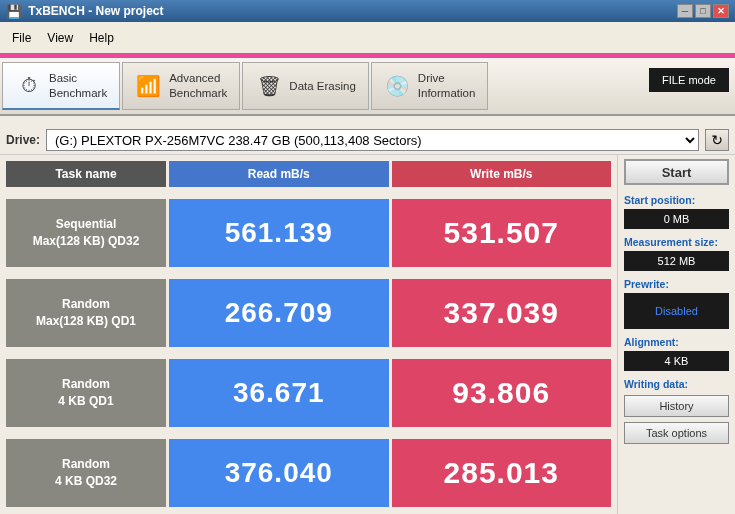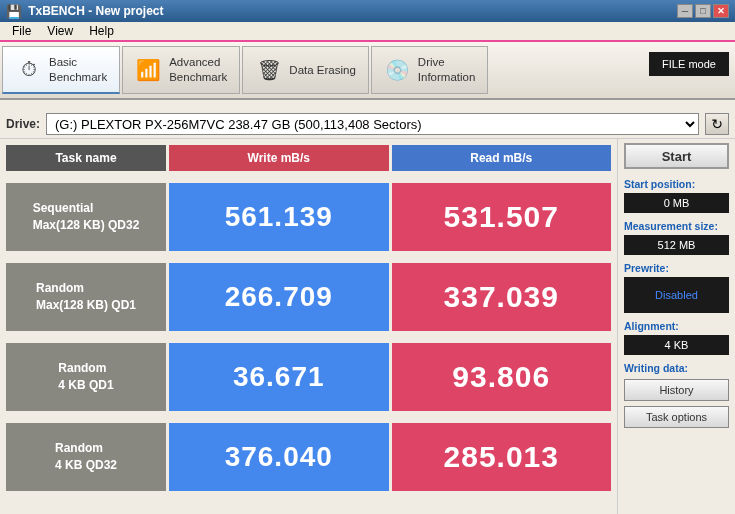--- a/index.html
+++ b/index.html
@@ -35,25 +35,25 @@
       display: flex; align-items: center; justify-content: center;
       cursor: pointer;
       color: #333;
       font-weight: bold;
     }
     .title-btn.close { background: #e05050; color: white; }
 
     
     .menu-bar {
       background: #f0ece0;
-      height: 20px;
+      height: 36px;
       display: flex;
       align-items: center;
       padding: 0 4px;
-      border-bottom: 2px solid #ec4899;
+      border-bottom: 5px solid #ec4899;
     }
     .menu-item {
       padding: 2px 8px;
       font-size: 12px;
       color: #000;
       cursor: pointer;
     }
 
     
     .toolbar {
@@ -127,21 +127,21 @@
     .bench-row {
       display: flex;
       gap: 3px;
       height: 68px;
     }
     .task-cell {
       flex: 0 0 160px;
       background: #888880;
       display: flex; align-items: center; justify-content: center;
       padding: 21px 8px;
-      text-align: left;
+      text-align: center;
       color: white;
       font-size: 12px;
       line-height: 1.4;
       font-weight: bold;
     }
     .read-cell {
       flex: 1;
       background: #4488ee;
       display: flex; align-items: center; justify-content: center;
       color: white;
@@ -267,22 +267,22 @@
   <span style="font-size:12px;font-weight:bold;color:#333;">Drive:</span>
   <select style="flex:1;height:22px;font-size:13px;background:white;border:1px solid #888;padding:1px 4px;"><option>(G:) PLEXTOR PX-256M7VC  238.47 GB (500,113,408 Sectors)</option></select>
   <div style="width:24px;height:22px;background:linear-gradient(to bottom,#f0ece4,#d0ccc4);border:1px solid #888;display:flex;align-items:center;justify-content:center;cursor:pointer;font-size:14px;">↻</div>
 </div>
 
 <div class="main-content">
   <div class="left-panel">
     <div class="bench-table">
       <div class="table-header">
         <div class="th task">Task name</div>
+        <div class="th read">Read mB/s</div>
         <div class="th write">Write mB/s</div>
-        <div class="th read">Read mB/s</div>
       </div>
 
       <div class="bench-row">
         <div class="task-cell">Sequential<br>Max(128 KB) QD32</div>
         <div class="read-cell">561.139</div>
         <div class="write-cell">531.507</div>
       </div>
 
       <div class="bench-row">
         <div class="task-cell">Random<br>Max(128 KB) QD1</div>

